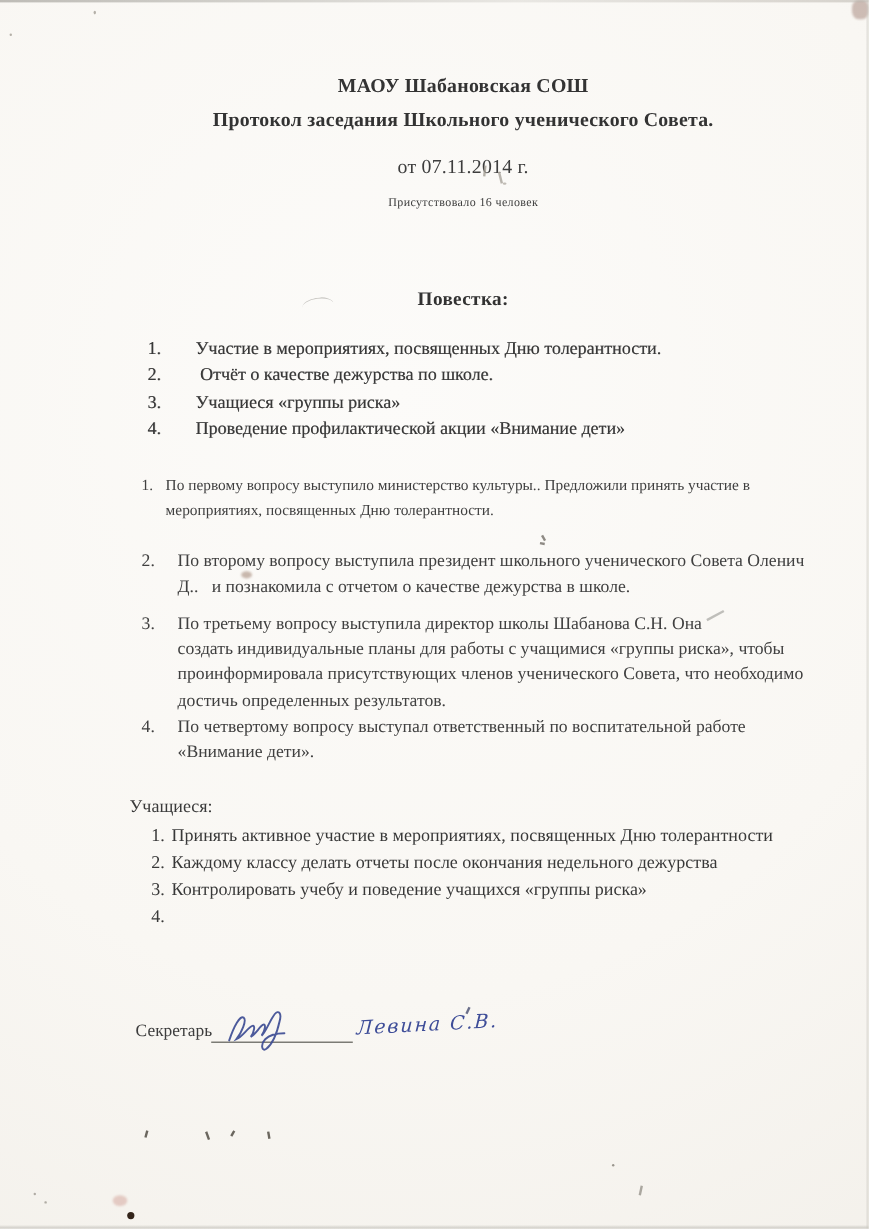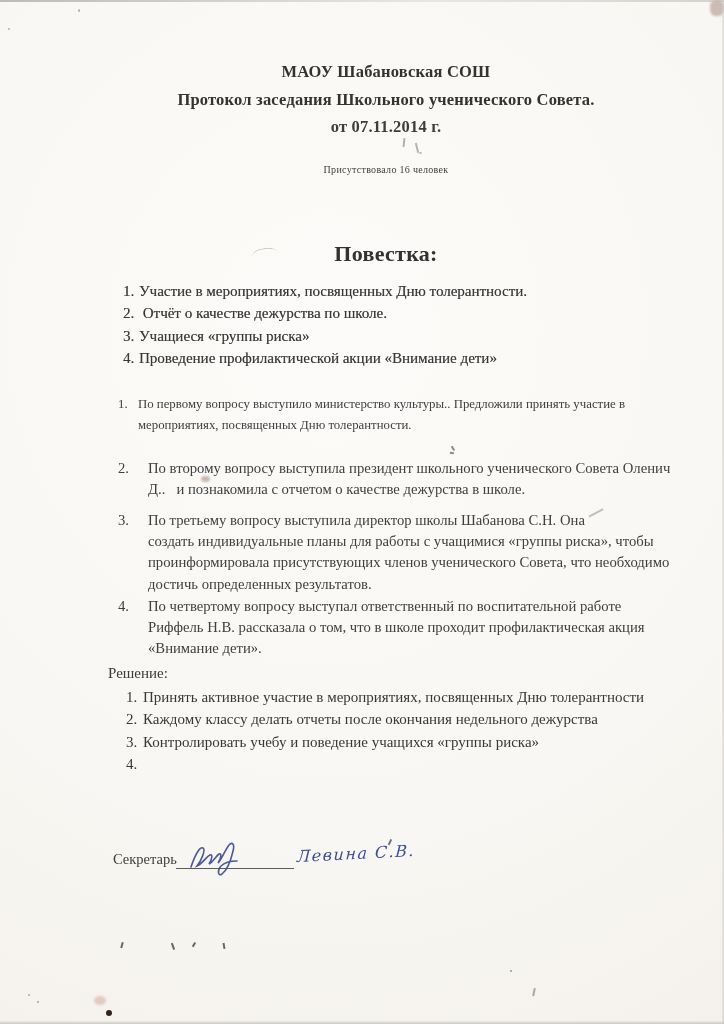--- a/index.html
+++ b/index.html
@@ -12,31 +12,31 @@
     -webkit-font-smoothing:antialiased;
   }
   .edge-top{position:absolute;top:0;left:0;right:0;height:2px;
     background:linear-gradient(to right, rgba(170,168,162,.75), rgba(200,198,192,.35) 60%, rgba(185,180,172,.55));}
   .edge-bottom{position:absolute;bottom:0;left:0;right:0;height:3px;
     background:linear-gradient(to top, rgba(180,178,172,.65), rgba(220,218,212,.25));}
   .edge-right{position:absolute;top:0;bottom:0;right:0;width:2px;background:rgba(200,197,191,.4);}
 
   .band{position:absolute;left:48px;right:0;text-align:center;}
   .hdr{top:58px;font-weight:bold;font-size:16.5px;line-height:27.5px;color:#333;letter-spacing:.2px;}
-  .hdr .date{font-weight:bold;color:#3d3d3d;}
+  .hdr .date{font-weight:normal;color:#3d3d3d;margin-top:12px;}
   .attendance{top:164px;font-size:10px;letter-spacing:.3px;color:#3e3e3e;}
-  .agenda-head{top:241px;font-weight:bold;font-size:22px;color:#323232;letter-spacing:.3px;}
+  .agenda-head{top:241px;font-weight:bold;font-size:16px;color:#323232;letter-spacing:.3px;}
 
   .list{position:absolute;white-space:nowrap;}
   .row{display:flex;}
   .num{flex:none;}
 
   .agenda{left:123px;top:280px;font-size:15px;line-height:22.4px;color:#383838;}
   .agenda .num{width:16px;}
-  .agenda .row>span:last-child{text-shadow:.25px 0 0 rgba(56,56,56,.55);}
+  .agenda .row>span:last-child{text-shadow:.25px 0 0 rgba(56,56,56,.55);margin-left:24px;}
   .agenda .num{text-shadow:.25px 0 0 rgba(56,56,56,.55);}
 
   .minutes{left:118px;color:#404040;}
   .m1{top:394px;font-size:12.8px;line-height:20.5px;}
   .m2{top:458px;font-size:14.7px;line-height:21.4px;}
   .m3{top:510px;font-size:14.7px;line-height:21.2px;}
   .m4{top:596px;font-size:14.7px;line-height:21.2px;}
   .minutes .num{width:15px;margin-right:15px;}
   .m1 .num{width:12px;margin-right:8px;}
 
@@ -114,26 +114,25 @@
       <div>создать индивидуальные планы для работы с учащимися «группы риска», чтобы</div>
       <div>проинформировала присутствующих членов ученического Совета, что необходимо</div>
       <div>достичь определенных результатов.</div>
     </span>
   </div>
 
   <div class="list minutes m4 row">
     <span class="num">4.</span>
     <span>
       <div>По четвертому вопросу выступал ответственный по воспитательной работе</div>
-      <div>Риффель Н.В. рассказала о том, что в школе проходит профилактическая акция</div>
       <div>«Внимание дети».</div>
     </span>
   </div>
 
-  <div class="res-head">Решение:</div>
+  <div class="res-head">Учащиеся:</div>
   <div class="list resolution">
     <div class="row">
       <span class="num">1.</span>
       <span>Принять активное участие в мероприятиях, посвященных Дню толерантности</span>
     </div>
     <div class="row">
       <span class="num">2.</span>
       <span>Каждому классу делать отчеты после окончания недельного дежурства</span>
     </div>
     <div class="row">

